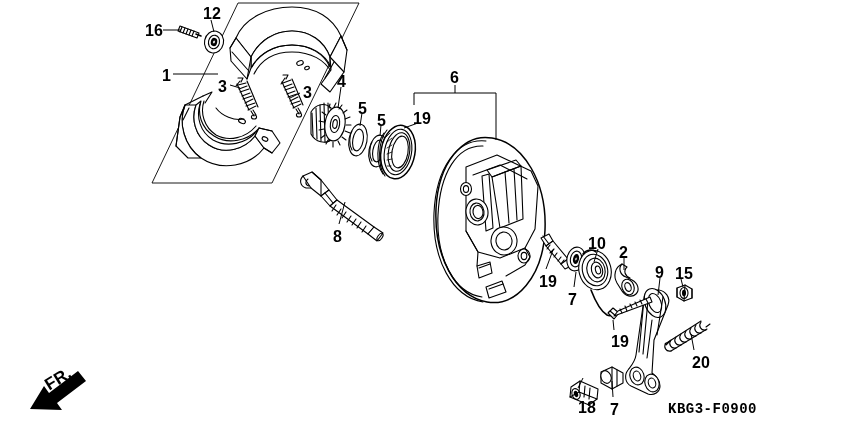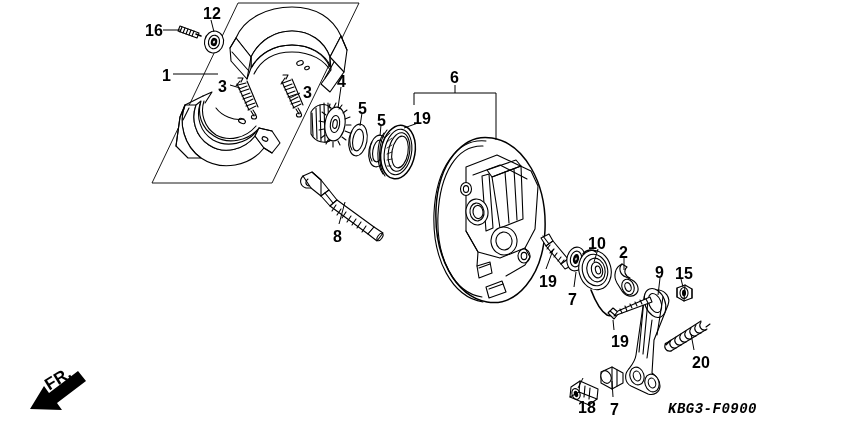--- a/index.html
+++ b/index.html
@@ -473,17 +473,17 @@
       <div class="callout" style="left: 588px; top: 236px;">10</div>
       <div class="callout" style="left: 619px; top: 245px;">2</div>
       <div class="callout" style="left: 655px; top: 265px;">9</div>
       <div class="callout" style="left: 675px; top: 266px;">15</div>
       <div class="callout" style="left: 611px; top: 334px;">19</div>
       <div class="callout" style="left: 692px; top: 355px;">20</div>
       <div class="callout" style="left: 578px; top: 366px; margin-top: 34px;">18</div>
       <div class="callout" style="left: 610px; top: 402px;">7</div>
     </div>
 
-  <div class="partcode" id="part-code-label" style="left: 668px; top: 401px; font-style: italic;">KBG3-F0900</div>
+  <div class="partcode" id="part-code-label" style="left: 668px; top: 401px;">KBG3-F0900</div>
 
   <div class="frlabel" id="fr-label" style="left: 52px; top: 375px; transform: rotate(-32deg); transform-origin: left bottom;">FR.</div>
 
 </div>
 
 </body></html>

